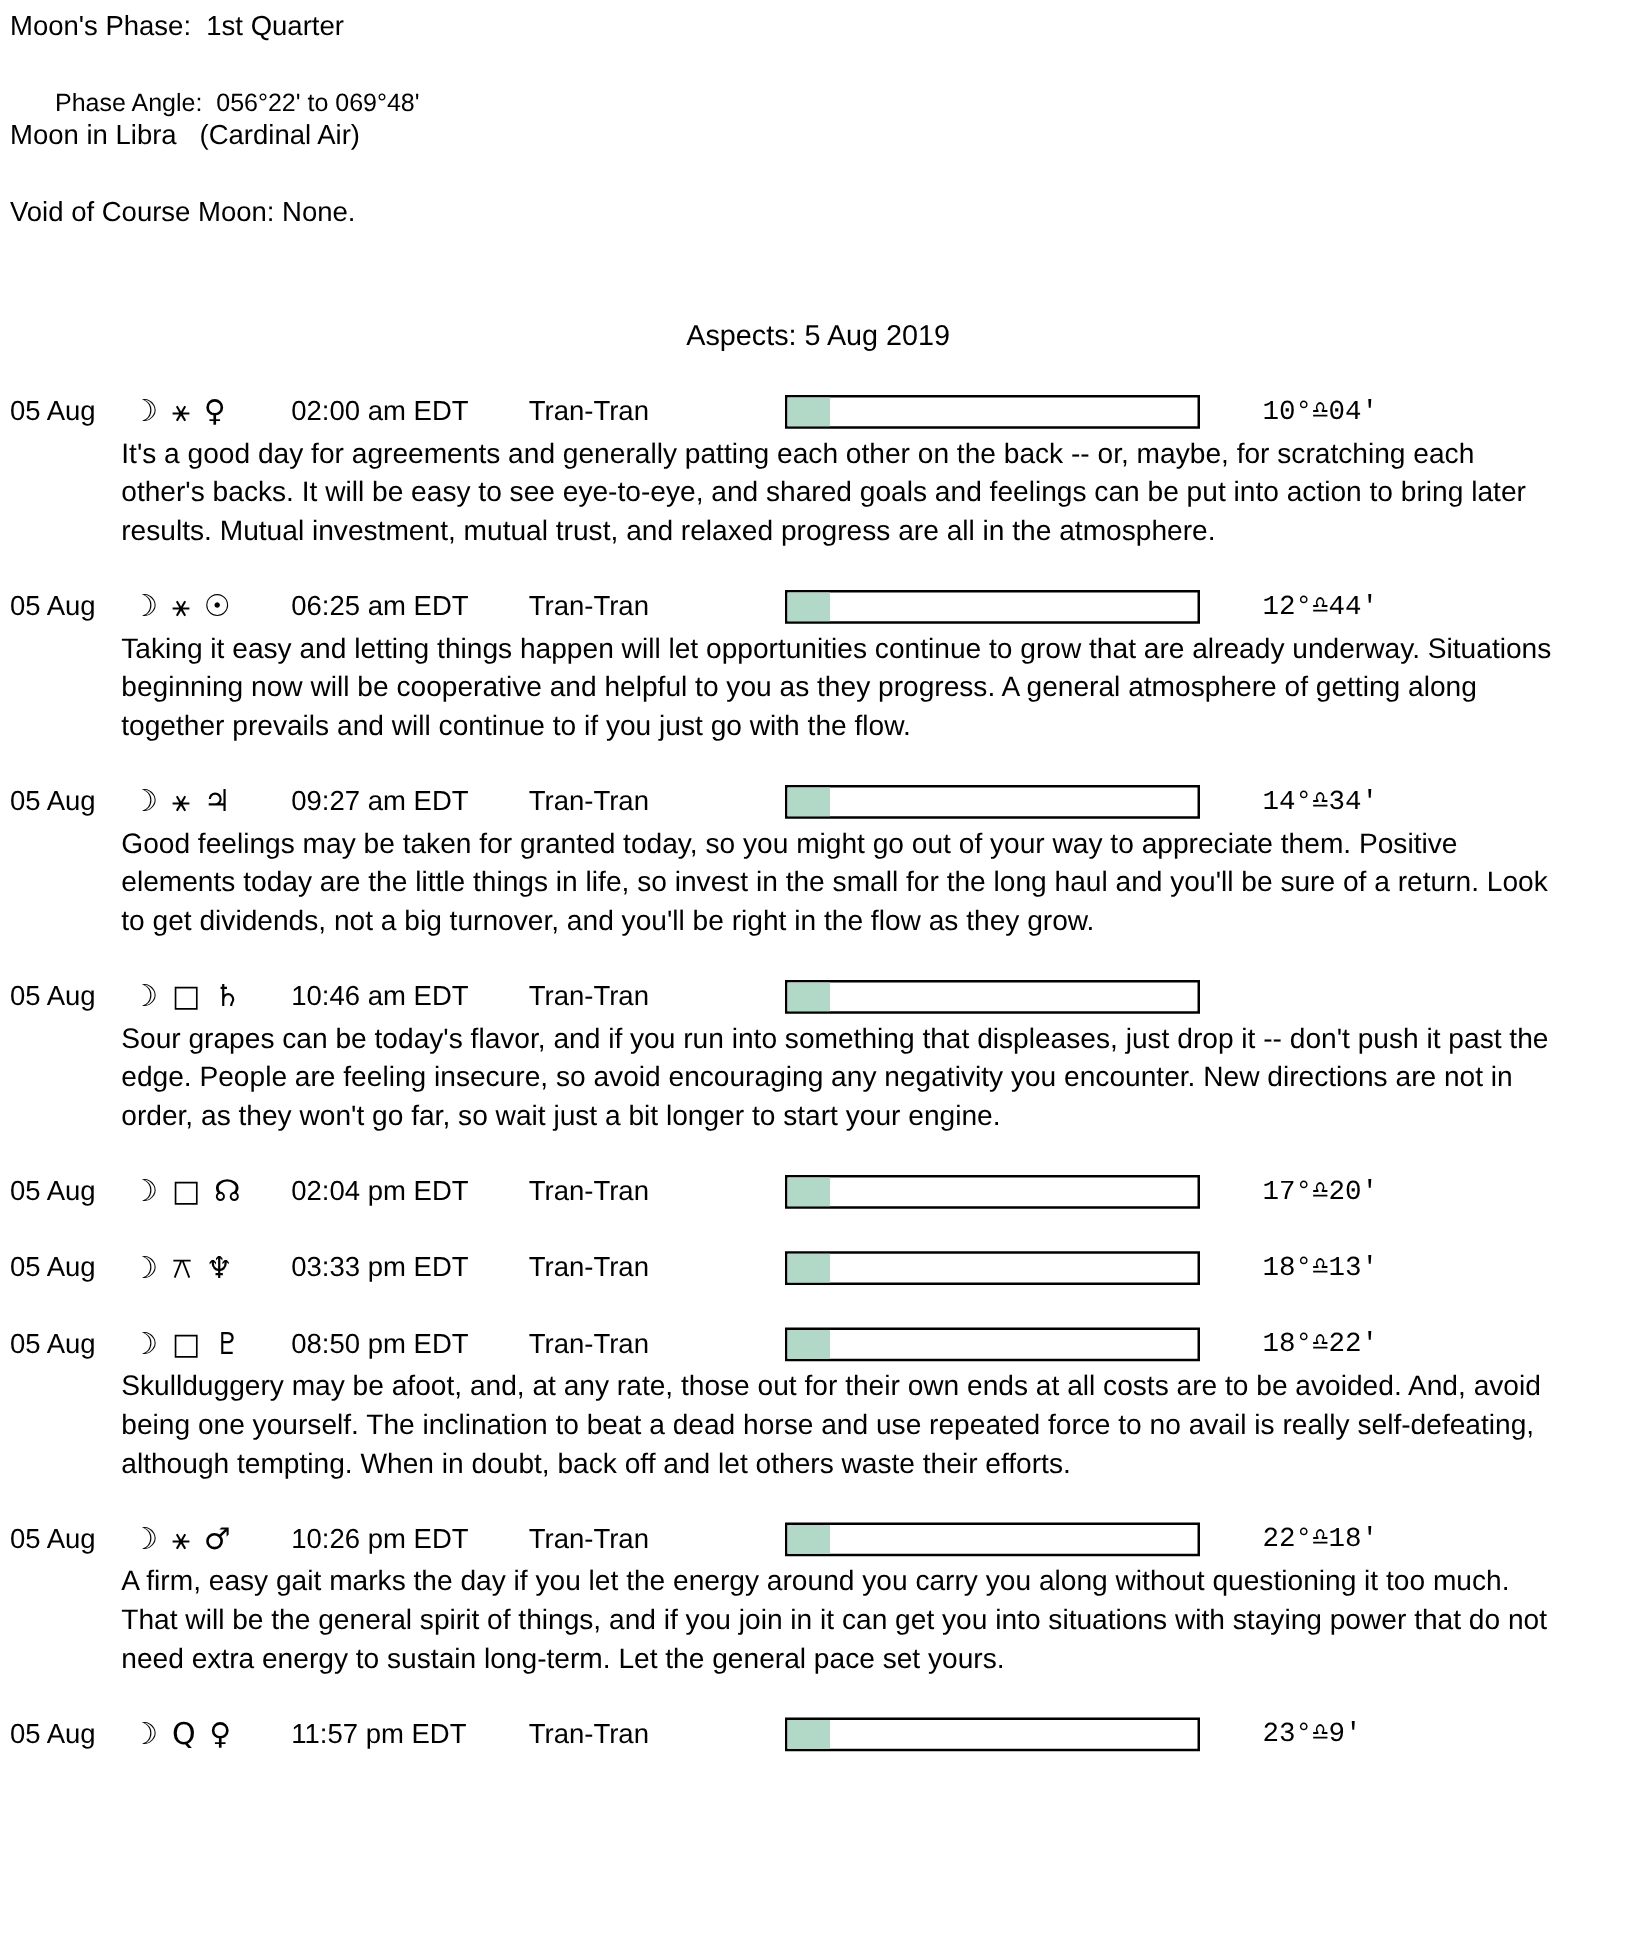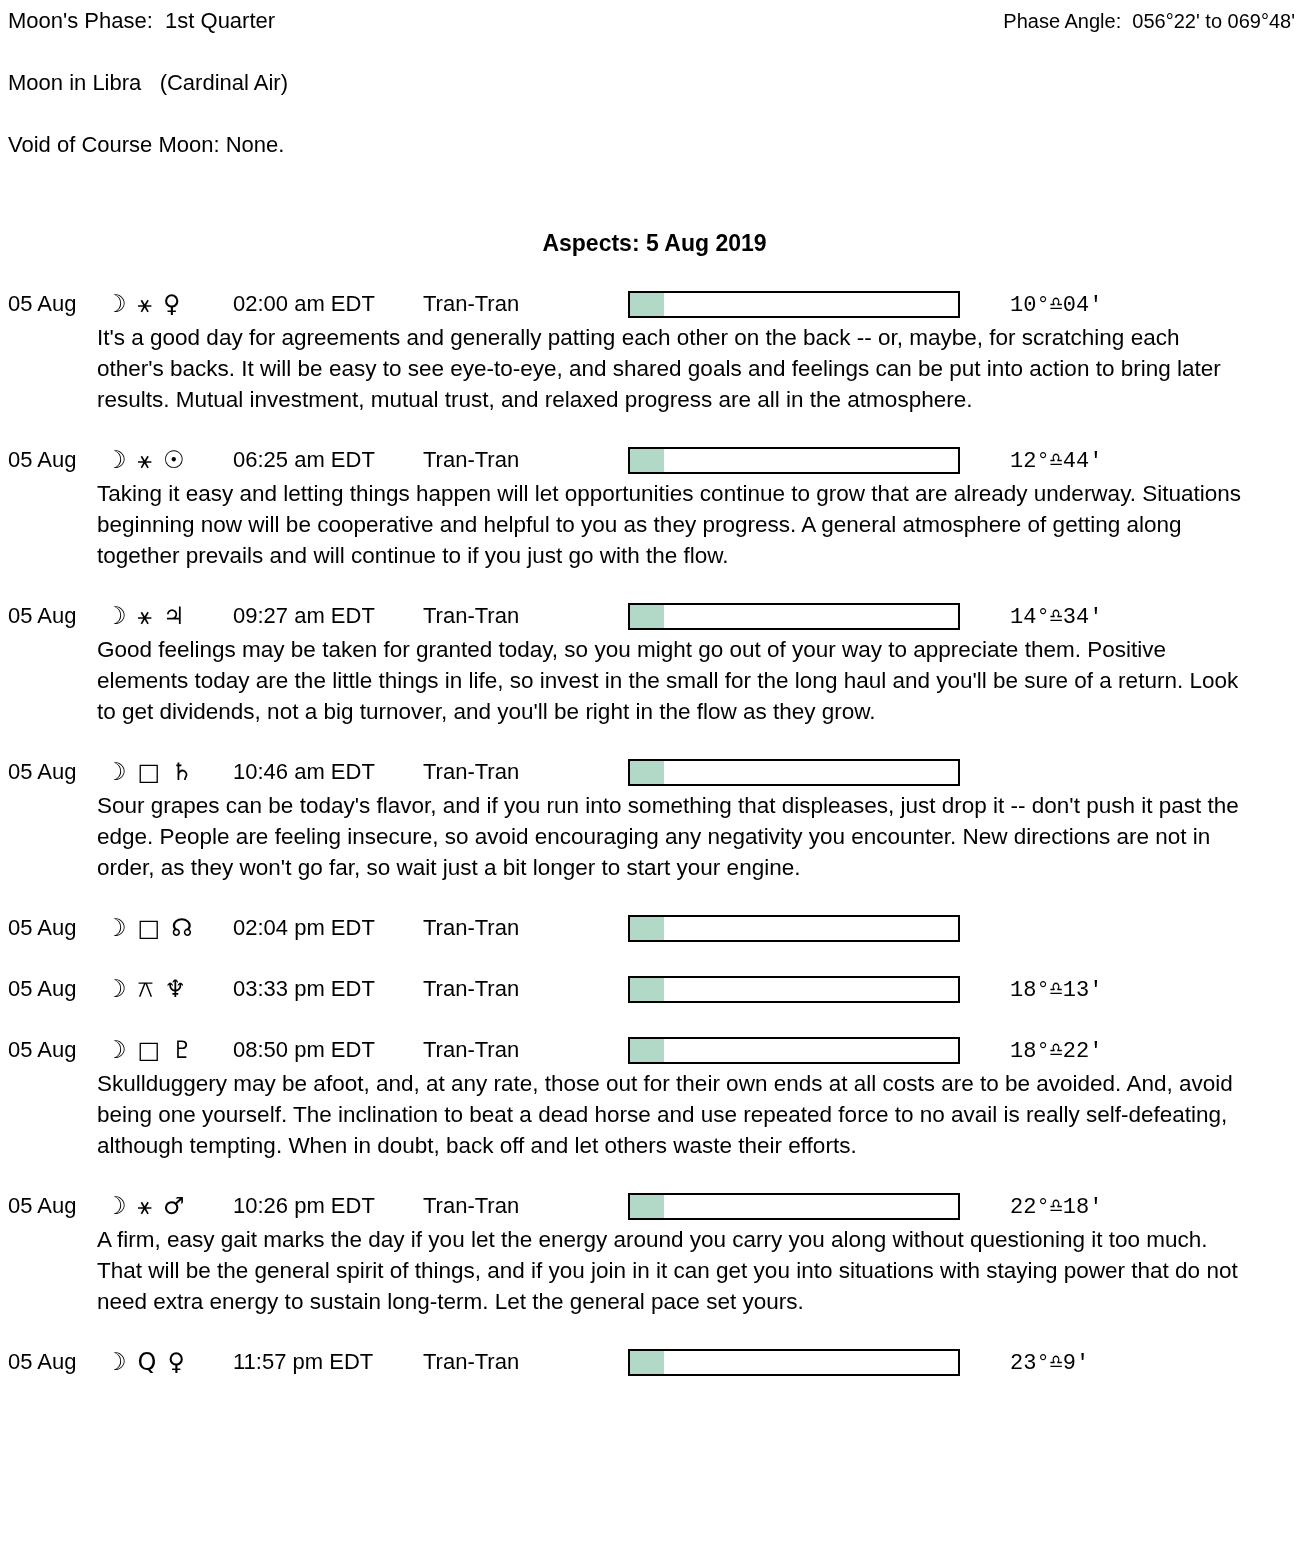--- a/index.html
+++ b/index.html
@@ -11,36 +11,37 @@
     background: #ffffff;
     color: #000000;
     font-family: "Liberation Sans", "DejaVu Sans", sans-serif;
     font-size: 22px;
     padding: 8px 8px 0 8px;
   }
   .top-row {
     display: flex;
     justify-content: space-between;
     align-items: flex-start;
+    flex-direction: column;
   }
   .hline {
     line-height: 26px;
     margin-bottom: 36px;
     white-space: pre-wrap;
   }
   .phase-angle {
     font-size: 20px;
     margin-top: 2px;
     padding-right: 6px;
     white-space: pre-wrap;
     margin-left: 36px;
   }
   .report-title {
     font-size: 23px;
-    font-weight: bold;
+    font-weight: normal;
     text-align: center;
     line-height: 26px;
     margin: 72px 0 32px 0;
   }
   .aspect-block { margin-bottom: 29px; }
   .aspect-row {
     display: grid;
     grid-template-columns: 97px 128px 190px 205px 332px auto;
     align-items: center;
     height: 32px;
@@ -172,20 +173,21 @@
         <span class="syms">
           <span class="sym moon">☽</span>
           <span class="sym aspect">□</span>
           <span class="sym planet">☊</span>
         </span>
         <span class="time">02:04 pm EDT</span>
         <span class="type">Tran-Tran</span>
         <span class="bar">
           <span class="fill" style="width: 10.5%;"></span>
         </span>
+        <span class="degree">17°♎20'</span>
       </div>
 
     </section>
 
     <section class="aspect-block">
       <div class="aspect-row">
         <span class="date">05 Aug</span>
         <span class="syms">
           <span class="sym moon">☽</span>
           <span class="sym aspect">⚻</span>

